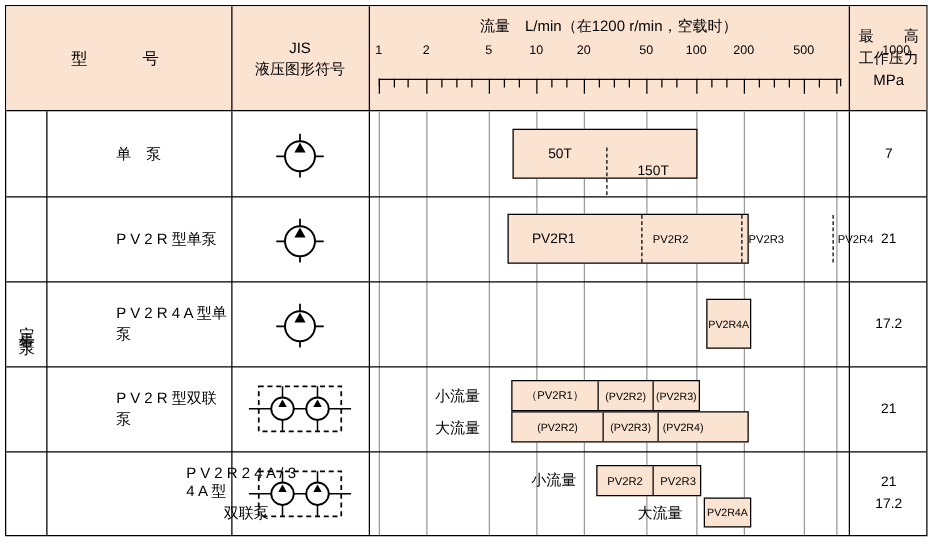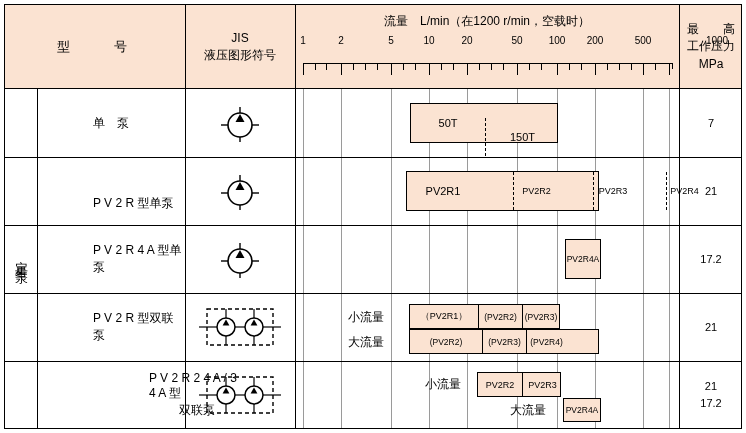--- a/index.html
+++ b/index.html
@@ -224,21 +224,21 @@
           <line x1="12" y1="26" x2="5" y2="26" stroke="#000" stroke-width="1.4"></line>
           <line x1="24" y1="38" x2="24" y2="43" stroke="#000" stroke-width="1.4"></line>
         </svg>
       </div>
       <div class="bar" style="left:405px;top:14px;width:148px;height:40px;">
         <div class="seg" style="width:74px;">50T</div>
         <div class="seg dash" style="width:74px;margin-top:27px;">150T</div>
       </div>
       <div class="presscell" style="top:0;height:68px;">7</div>
 
-      <div class="rowlabel" style="top:80px;height:68px;">
+      <div class="rowlabel" style="top:68px;height:68px;">
         <span>P V 2 R 型单泵</span>
       </div>
       <div class="jiscell" style="top:68px;height:68px;">
         <svg width="48" height="48" viewBox="0 0 48 48">
           <circle cx="24" cy="26" r="12" fill="none" stroke="#000" stroke-width="1.6"></circle>
           <polygon points="24,15 19.5,23 28.5,23" fill="#000"></polygon>
           <line x1="24" y1="14" x2="24" y2="8" stroke="#000" stroke-width="1.4"></line>
           <line x1="36" y1="26" x2="43" y2="26" stroke="#000" stroke-width="1.4"></line>
           <line x1="12" y1="26" x2="5" y2="26" stroke="#000" stroke-width="1.4"></line>
           <line x1="24" y1="38" x2="24" y2="43" stroke="#000" stroke-width="1.4"></line>

